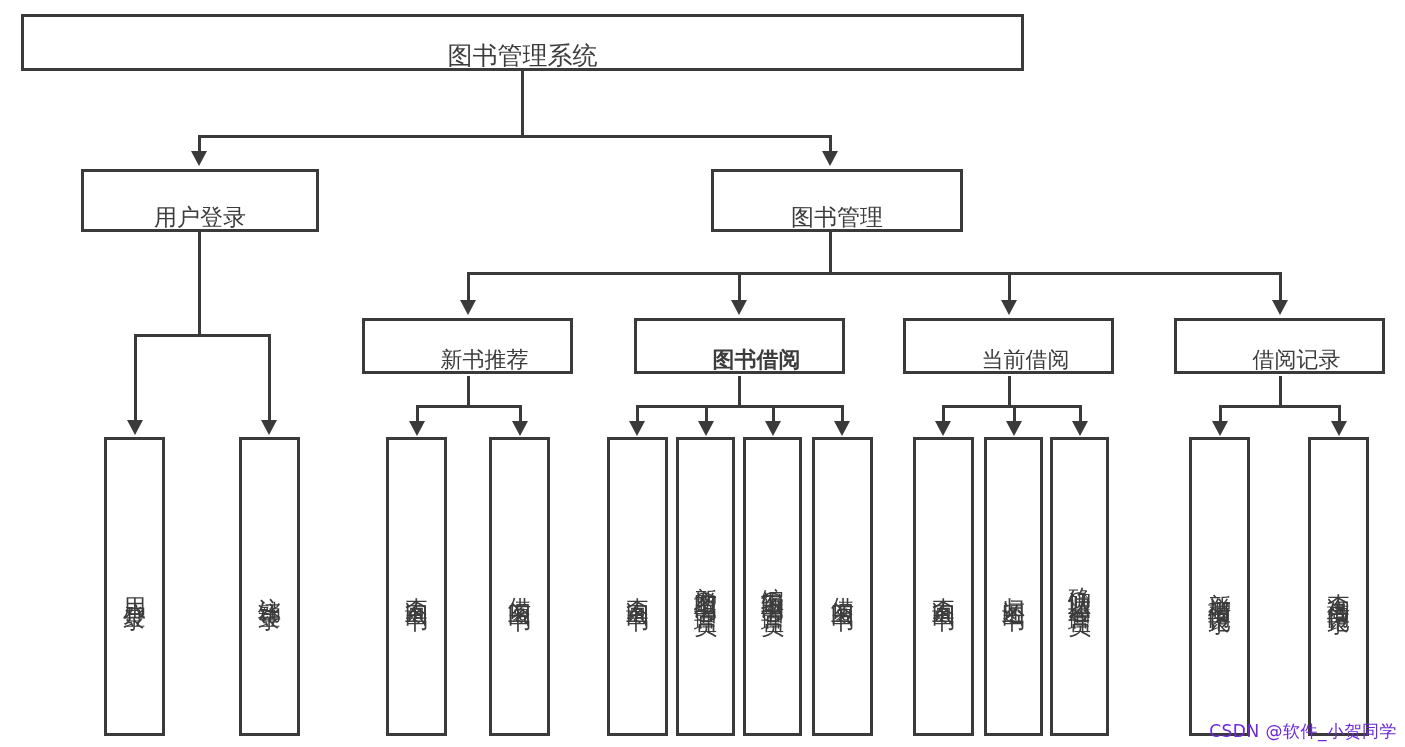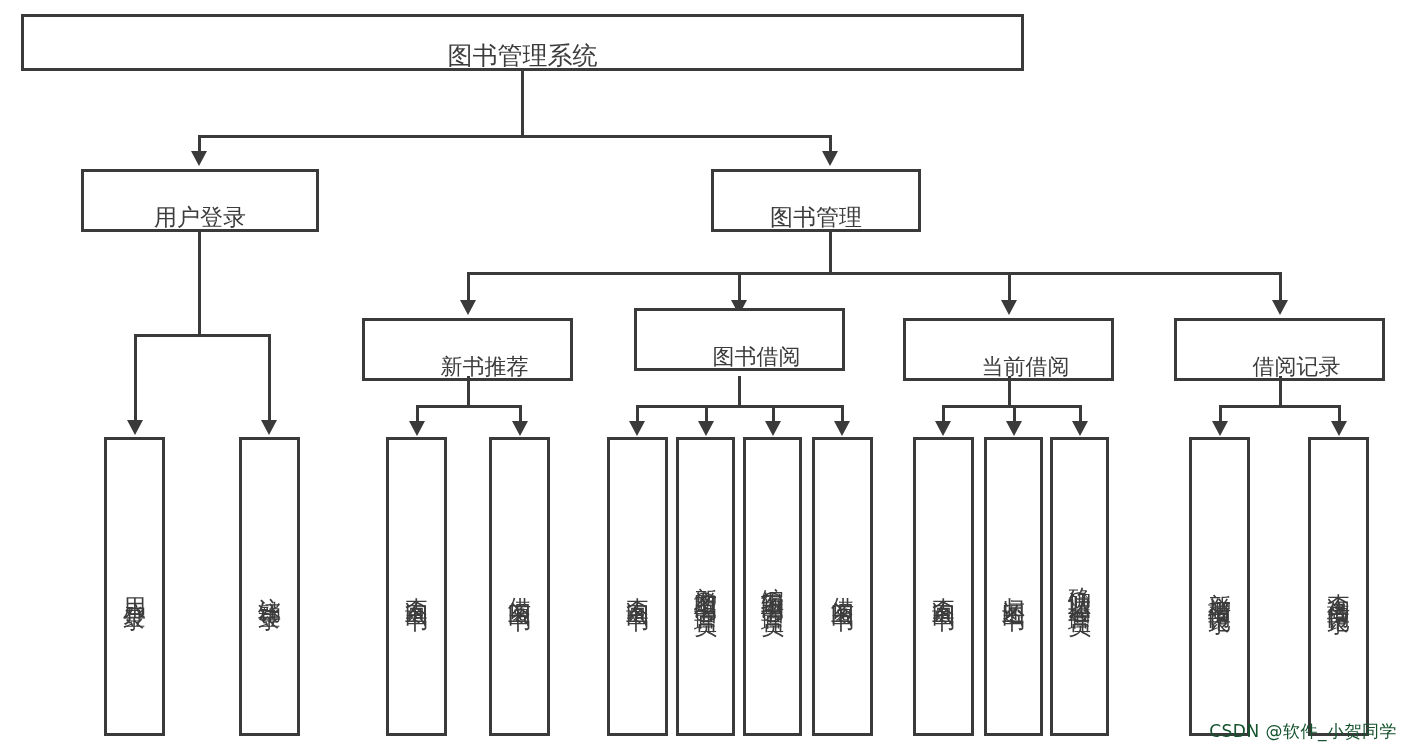--- a/index.html
+++ b/index.html
@@ -44,21 +44,21 @@
   .node.root .lbl { font-size: 25px; }
 
   
   .node.l1 {
     height: 63px;
   }
   .node.l1 .lbl { font-size: 23px; }
 
   
   .node.l2 {
-    height: 63px;
+    height: 56px;
     padding-left: 34px;
   }
   .node.l2 .lbl { font-size: 22px; }
 
   
   .node.leaf {
     top: 437px;
     height: 299px;
     align-items: center;
     justify-content: center;
@@ -88,21 +88,21 @@
     border-left: 8px solid transparent;
     border-right: 8px solid transparent;
     border-top: 15px solid #3a3a3a;
   }
 
   .watermark {
     position: absolute;
     right: 8px;
     bottom: 4px;
     font-size: 17px;
-    color: #14532d;
+    color: #6d28d9;
     letter-spacing: 0.5px;
     white-space: nowrap;
   }
 </style>
 </head>
 <body>
 
 <div id="canvas">
 
   <div class="node root">
@@ -114,21 +114,21 @@
   <div class="ln h" style="left:198px; top:135px; width:634px;"></div>
 
   <div class="ln v" style="left:198px; top:135px; height:18px;"></div>
   <div class="arrow" style="left:191px; top:151px;"></div>
   <div class="ln v" style="left:829px; top:135px; height:18px;"></div>
   <div class="arrow" style="left:822px; top:151px;"></div>
 
   <div class="node l1" style="left:81px; top:169px; width:238px;">
     <span class="lbl">用户登录</span>
   </div>
-  <div class="node l1" style="left:711px; top:169px; width:210px;">
+  <div class="node l1" style="left:711px; top:169px; width:252px;">
     <span class="lbl">图书管理</span>
   </div>
 
   <div class="ln v" style="left:198px; top:232px; height:104px;"></div>
   <div class="ln h" style="left:134px; top:334px; width:137px;"></div>
   <div class="ln v" style="left:134px; top:334px; height:88px;"></div>
   <div class="arrow" style="left:127px; top:420px;"></div>
   <div class="ln v" style="left:268px; top:334px; height:88px;"></div>
   <div class="arrow" style="left:261px; top:420px;"></div>
 
@@ -146,21 +146,21 @@
   <div class="ln v" style="left:738px; top:272px; height:30px;"></div>
   <div class="arrow" style="left:731px; top:300px;"></div>
   <div class="ln v" style="left:1008px; top:272px; height:30px;"></div>
   <div class="arrow" style="left:1001px; top:300px;"></div>
   <div class="ln v" style="left:1279px; top:272px; height:30px;"></div>
   <div class="arrow" style="left:1272px; top:300px;"></div>
 
   <div class="node l2" style="left:362px; top:318px; width:211px;">
     <span class="lbl">新书推荐</span>
   </div>
-  <div class="node l2" style="left:634px; top:308px; width:211px;">
+  <div class="node l2" style="left:634px; top:318px; width:211px;font-weight:bold;">
     <span class="lbl">图书借阅</span>
   </div>
   <div class="node l2" style="left:1174px; top:318px; width:211px;">
     <span class="lbl">借阅记录</span>
   </div>
   <div class="node l2" style="left:903px; top:318px; width:211px;">
     <span class="lbl">当前借阅</span>
   </div>
 
   <div class="ln v" style="left:467px; top:376px; height:31px;"></div>

